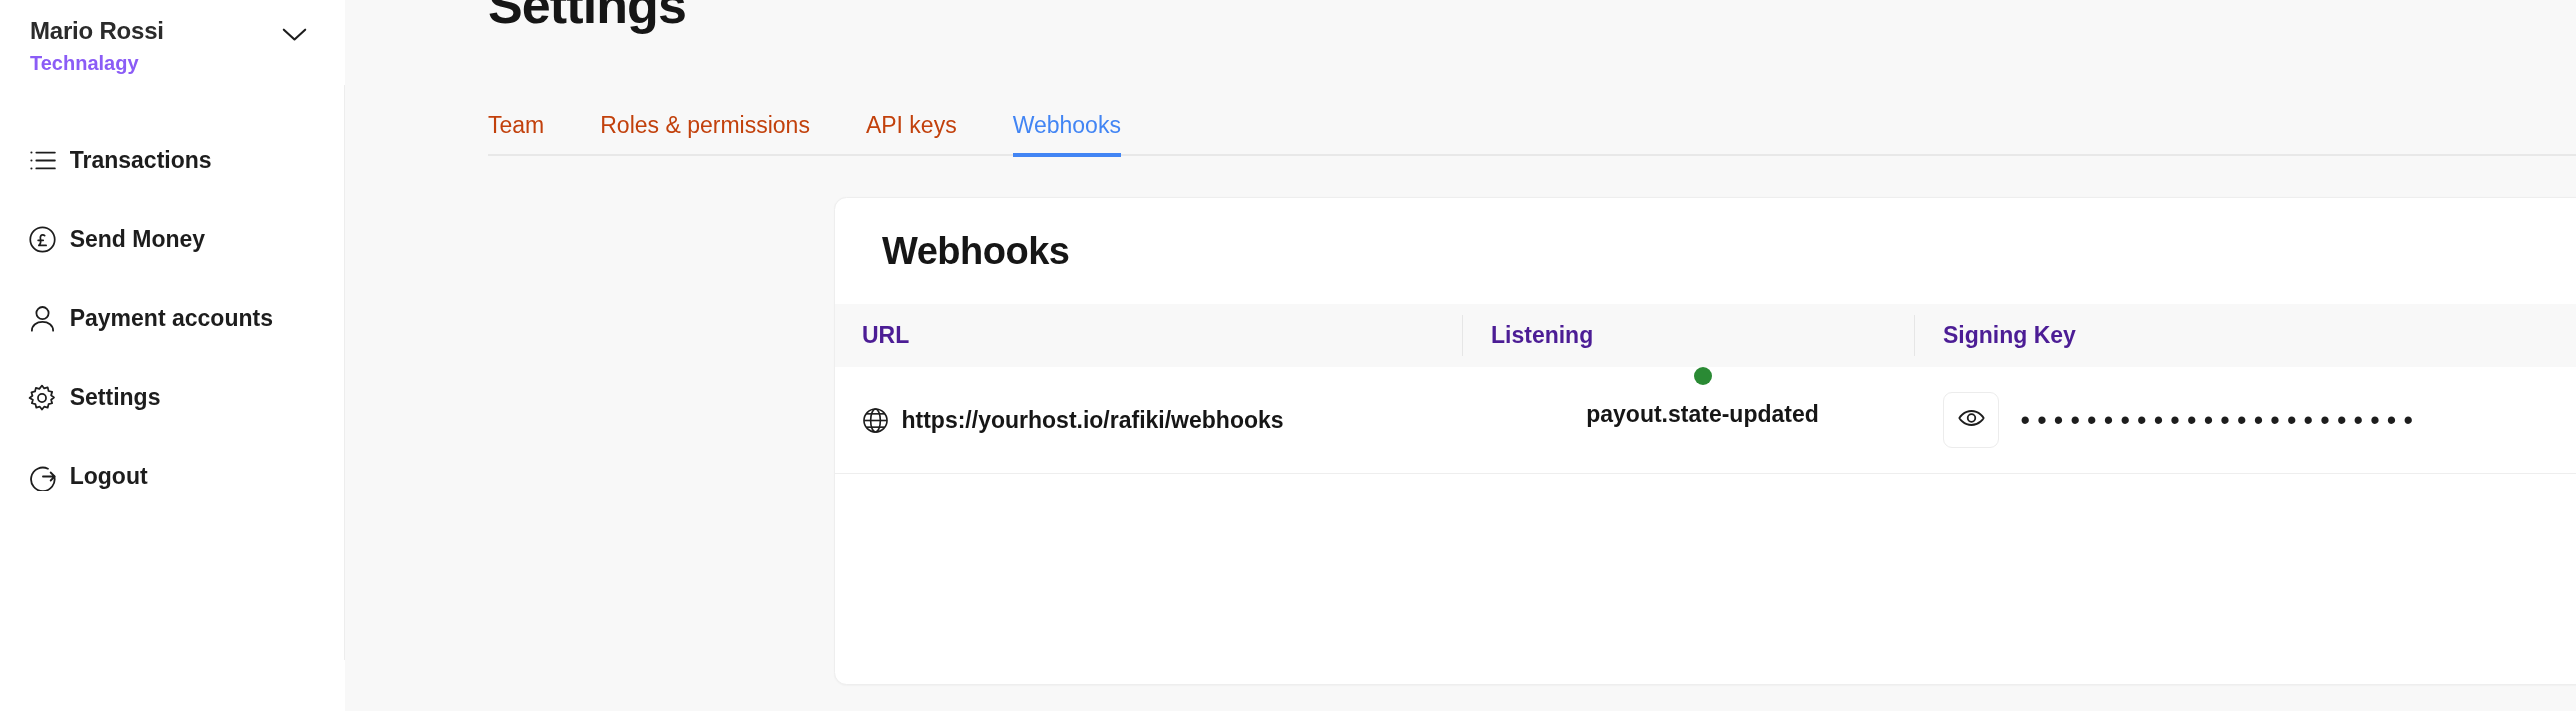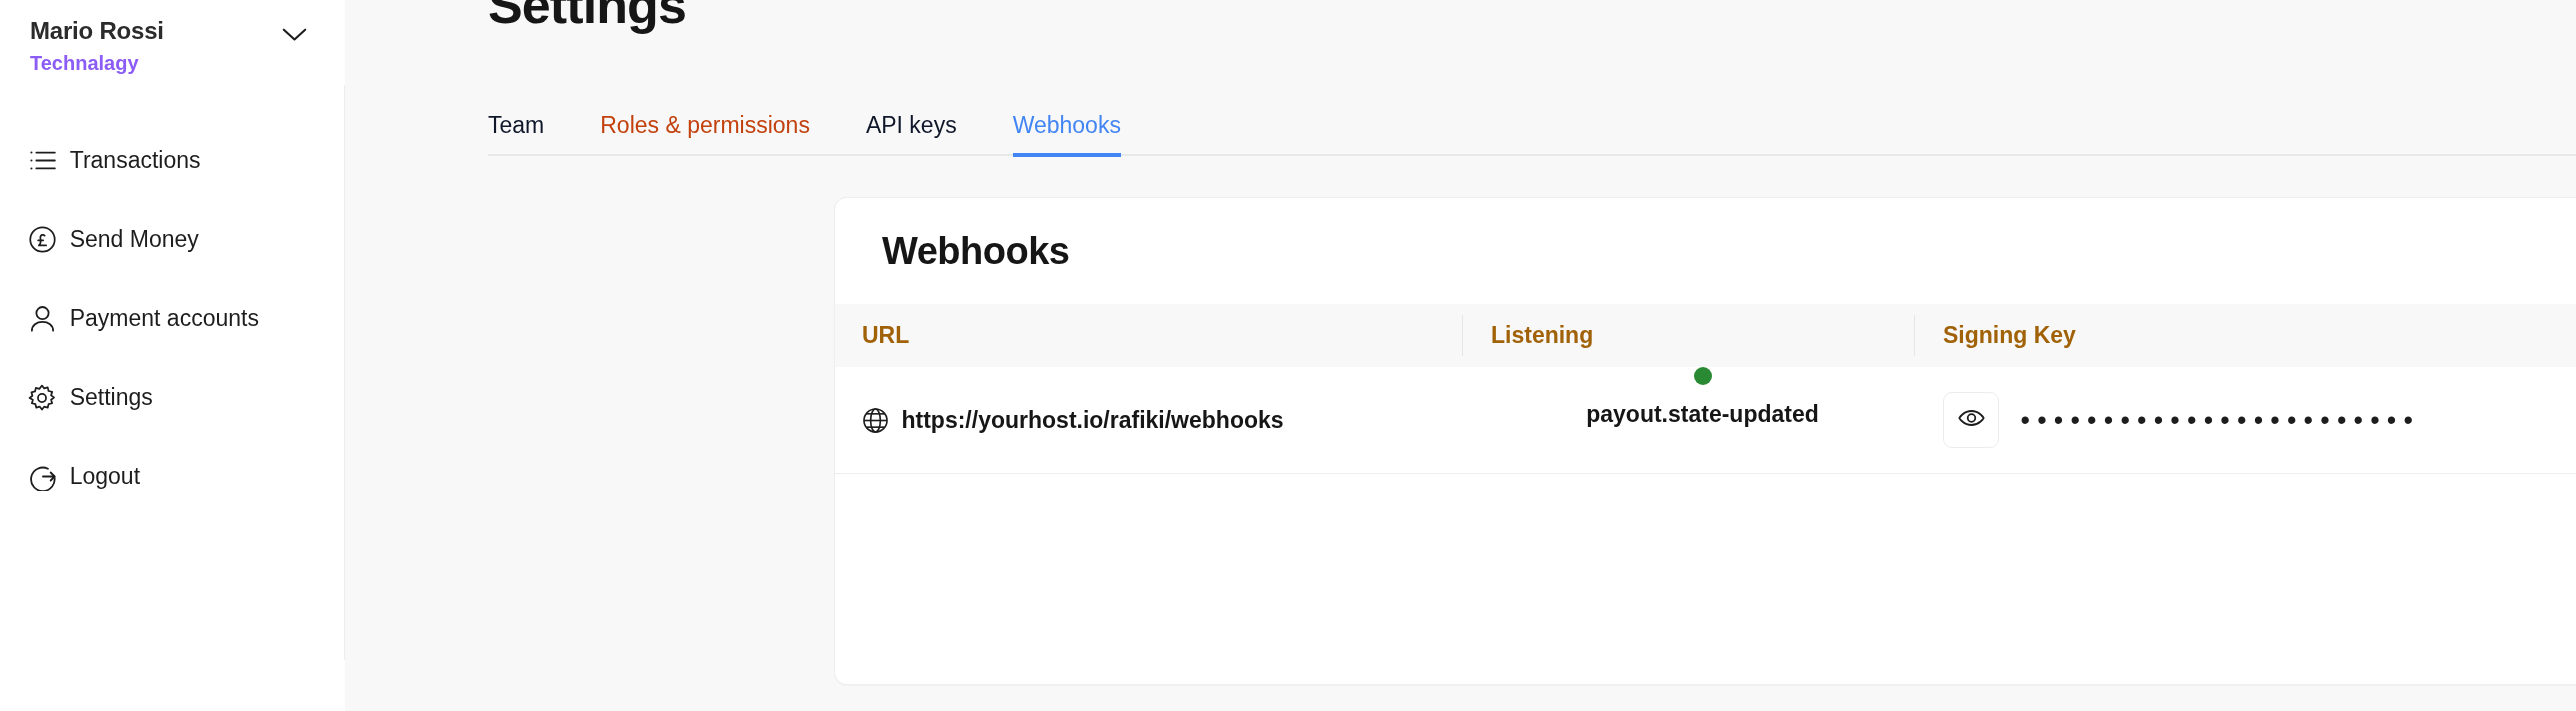--- a/index.html
+++ b/index.html
@@ -63,20 +63,21 @@
   }
 
   .nav { padding-top: 53px; }
   .nav-item {
     display: flex;
     align-items: center;
     height: 43px;
     padding-left: 25px;
     margin-bottom: 36px;
     cursor: pointer;
+    font-weight: bold;
   }
   .nav-item:last-child { margin-bottom: 0; }
   .nav-icon {
     flex: 0 0 34px;
     width: 34px;
     height: 34px;
     display: flex;
     align-items: center;
     justify-content: center;
     color: #1d1d1d;
@@ -112,21 +113,21 @@
     position: absolute;
     left: 143px;
     top: 101px;
     display: flex;
     align-items: flex-end;
     height: 56px;
   }
   .tab {
     position: relative;
     font-size: 23px;
-    color: #0f172a;
+    color: #c2410c;
     padding: 0 0 20px 0;
     margin-right: 56px;
     cursor: pointer;
     white-space: nowrap;
     line-height: 1;
   }
   .tab.hover { color: #c2410c; }
   .tab.active { color: #4285f4; }
   .tab.active::after {
     content: "";
@@ -176,21 +177,21 @@
   .tbl { width: 100%; }
   .thead {
     display: flex;
     background: #f8f8f8;
     height: 63px;
     align-items: center;
   }
   .th {
     font-size: 23px;
     font-weight: bold;
-    color: #a16207;
+    color: #4c1d95;
     position: relative;
     display: flex;
     align-items: center;
     height: 100%;
     white-space: nowrap;
   }
   .th + .th::before {
     content: "";
     position: absolute;
     left: 0;

